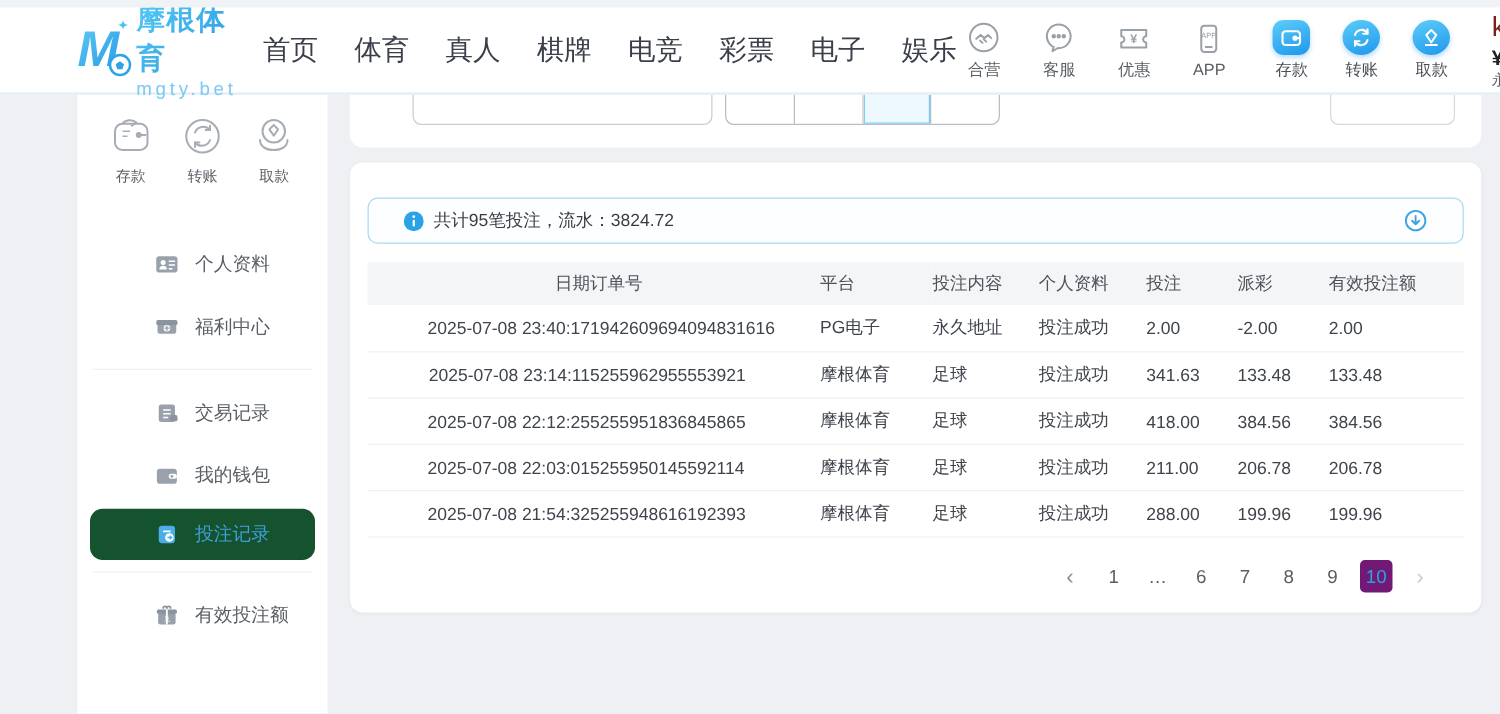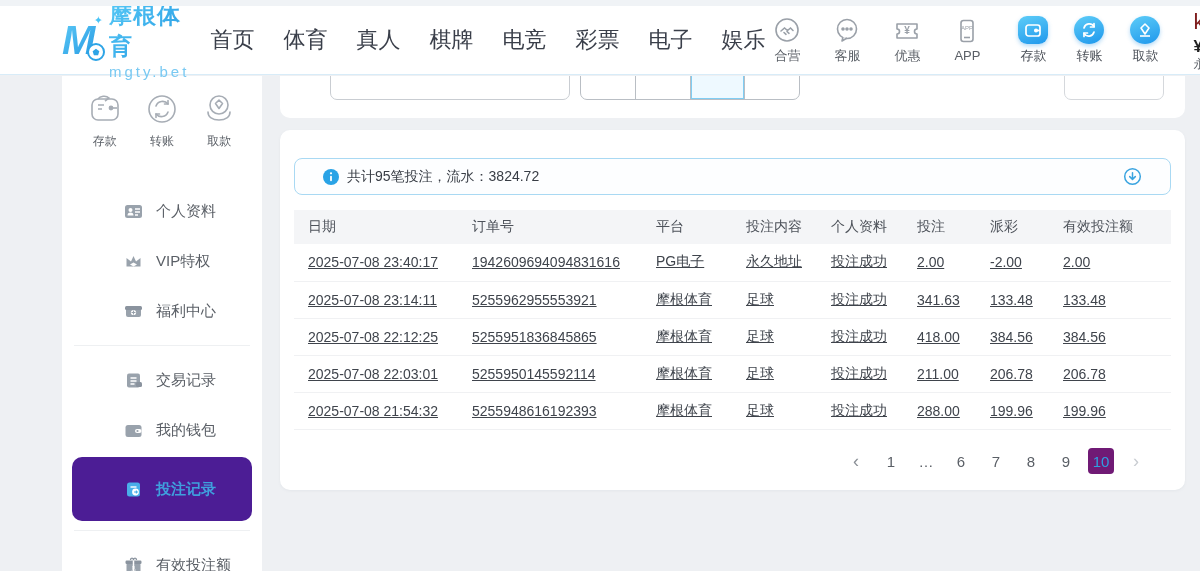--- a/index.html
+++ b/index.html
@@ -73,21 +73,21 @@
     position:absolute; top:76px; left:62px; width:200px; bottom:0; background:#fff; z-index:5;
   }
   .side-quick { display:flex; justify-content:space-around; padding:14px 14px 10px; }
   .sq-item { display:flex; flex-direction:column; align-items:center; gap:5px; cursor:pointer; }
   .sq-item .lab { font-size:12px; color:#5a5f66; }
   .side-menu { margin-top:26px; }
   .menu-item {
     height:50px; display:flex; align-items:center; gap:13px; padding-left:52px;
     font-size:15px; color:#5a5f66; cursor:pointer; margin:0 10px; border-radius:10px;
   }
-  .menu-item[data-active="true"] { background:#4c1d95; color:#3f9fdd; height:64px; margin:2px 10px;font-weight:bold; }
+  .menu-item[data-active="true"] { background:#14532d; color:#3f9fdd; height:41px; margin:2px 10px; }
   .menu-divider { height:1px; background:#eef0f2; margin:9px 12px; }
 
   
   .filter-panel {
     position:absolute; top:76px; left:280px; width:905px; height:42px;
     background:#fff; border-radius:0 0 10px 10px; overflow:hidden; z-index:4;
   }
   .filter-panel .ctrl { position:absolute; top:-13px; height:37px; background:#fff; }
   .f-input { left:50px; width:240px; border:1px solid #c9cdd2; border-radius:7px; }
   .f-seg { left:300px; width:220px; border:1px solid #b9bec4; border-radius:7px; display:flex; }
@@ -106,23 +106,23 @@
     background:#fdfeff; display:flex; align-items:center; padding:0 28px; gap:8px;
   }
   .summary-text { font-size:14px; color:#383d45; }
   .summary-expand { margin-left:auto; cursor:pointer; display:flex; }
 
   table.records { width:877px; margin:15px 14px 0; border-collapse:collapse; table-layout:fixed; }
   table.records th {
     background:#f4f5f7; height:34px; font-weight:normal; font-size:14px; color:#4d525a;
     text-align:left; padding:0;
   }
-  table.records th:first-child, table.records td:first-child { padding-left:14px; }
+  table.records th:first-child, table.records td:first-child { padding-left:14px;text-align:right; }
   table.records td {
-    height:37px; font-size:14px; color:#3f444c; border-bottom:1px solid #f0f1f3; padding:0;text-decoration:underline;
+    height:37px; font-size:14px; color:#3f444c; border-bottom:1px solid #f0f1f3; padding:0;
   }
   td[data-red="true"] { color:#e25050; }
 
   .pagination {
     position:absolute; right:36px; top:318px; display:flex; align-items:center; gap:9px;
   }
   .page-item {
     min-width:26px; height:26px; display:flex; align-items:center; justify-content:center;
     font-size:15px; color:#5a5f66; cursor:pointer; border-radius:4px;
   }
@@ -297,29 +297,20 @@
     <div class="menu-item" data-active="false">
       <span>
         <svg width="19" height="19" viewBox="0 0 19 19">
             <rect x="1" y="3" width="17" height="13" rx="2.5" fill="#99a2ac"></rect>
             <circle cx="6.5" cy="8" r="2" fill="#fff"></circle>
             <path d="M3.5 13.5 a3 3 0 0 1 6 0 z" fill="#fff"></path>
             <path d="M11 7 h5 M11 10 h5 M11 13 h3" stroke="#fff" stroke-width="1.3"></path>
           </svg>
       </span>
       <span>个人资料</span>
-    </div>
-    <div class="menu-item" data-active="false">
-      <span>
-        <svg width="19" height="19" viewBox="0 0 19 19">
-            <path d="M2.5 14.5 L2.5 6 L7 9.5 L9.5 4 L12 9.5 L16.5 6 L16.5 14.5 Z" fill="#99a2ac"></path>
-            <path d="M6 12.5 l3.5 -2 3.5 2 -3.5 2 z" fill="#fff"></path>
-          </svg>
-      </span>
-      <span>VIP特权</span>
     </div>
     <div class="menu-item" data-active="false">
       <span>
         <svg width="19" height="19" viewBox="0 0 19 19">
             <rect x="2" y="5" width="15" height="10" rx="2" fill="#99a2ac"></rect>
             <rect x="1" y="4" width="17" height="4" rx="1.5" fill="#8a939e"></rect>
             <circle cx="9.5" cy="10.5" r="2.6" fill="#fff"></circle>
             <path d="M9.5 8.5 v4 M7.5 10.5 h4" stroke="#99a2ac" stroke-width="1.1"></path>
           </svg>
       </span>

